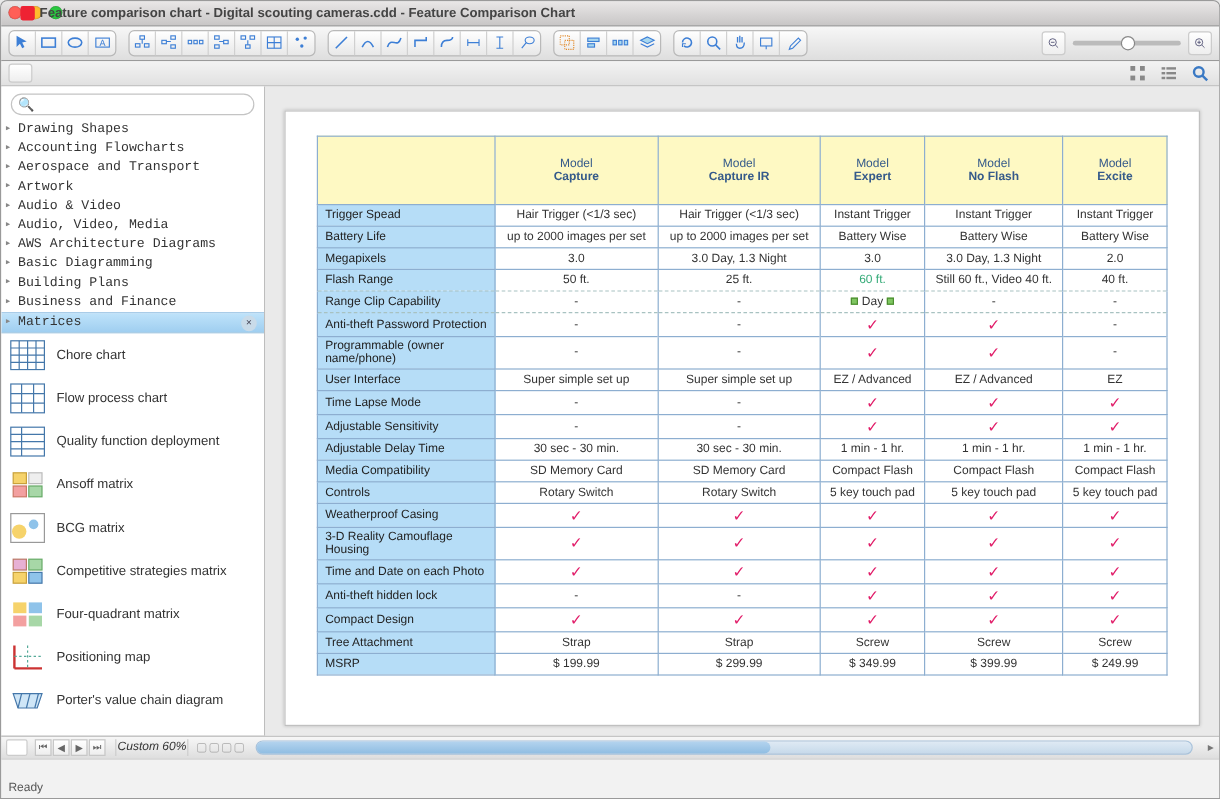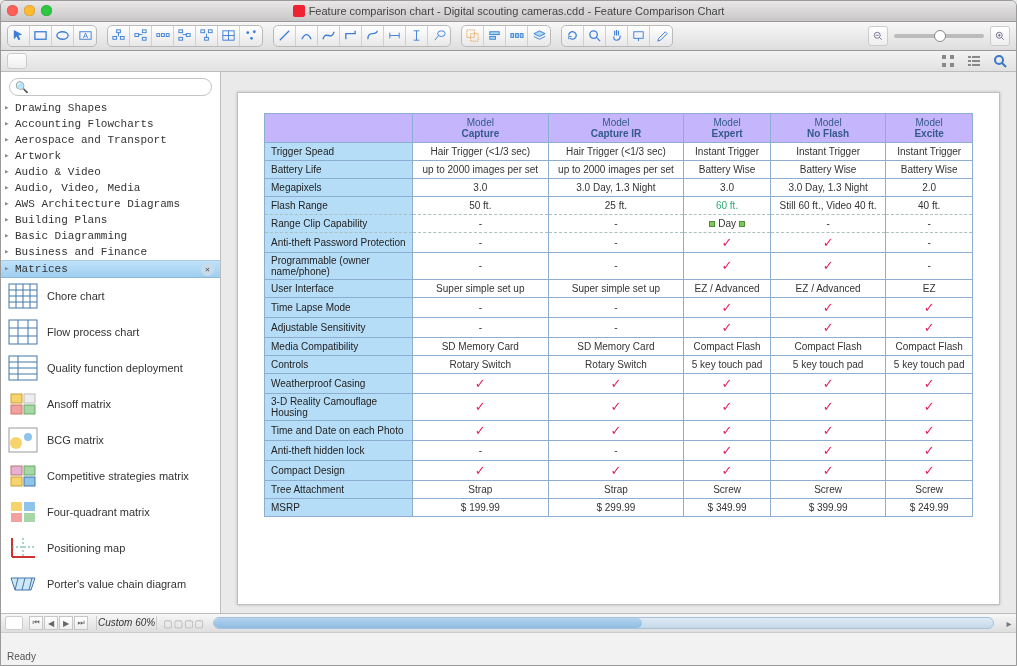--- a/index.html
+++ b/index.html
@@ -2,21 +2,21 @@
 <html><head>
 <meta charset="utf-8">
 <style>
   * { box-sizing: border-box; }
   body { margin:0; font-family: "Lucida Grande","Helvetica Neue",Arial,sans-serif; font-size:11px; color:#333; background:#e9e9e9; }
   
   .titlebar { height:22px; background:linear-gradient(#e9e7e7,#c8c6c6); border-bottom:1px solid #9a9a9a; display:flex; align-items:center; padding:0 6px; position:relative; }
   .traffic { display:flex; gap:6px; }
   .light { width:11px; height:11px; border-radius:50%; box-shadow:inset 0 0 1px rgba(0,0,0,.5); }
   .red{background:#ff5f57;} .yellow{background:#febb2d;} .green{background:#2bc840;}
-  .title-center { position:absolute; left:0; right:0; text-align:center; display:flex; justify-content:center; align-items:center; gap:4px; color:#444; pointer-events:none; }
+  .title-center { position:absolute; left:16px; right:0; text-align:center; display:flex; justify-content:flex-start; align-items:center; gap:4px; color:#444; pointer-events:none;font-weight:bold; }
   .logo { width:12px; height:12px; background:#e23; border-radius:2px; display:inline-block;}
   
   .toolbar { background:linear-gradient(#f7f7f7,#dedede); border-bottom:1px solid #9a9a9a; padding:3px 6px; display:flex; gap:10px; align-items:center; }
   .tbgroup { display:inline-flex; border:1px solid #b9b9b9; border-radius:5px; background:linear-gradient(#fff,#e8e8e8); box-shadow:0 1px 0 #fff inset; }
   .tbbtn { width:22px; height:20px; display:flex; align-items:center; justify-content:center; border-right:1px solid #d0d0d0; cursor:pointer; }
   .tbbtn:last-child{border-right:none;}
   .tbbtn svg{width:15px;height:15px;}
   .zoom-slider { display:flex; align-items:center; gap:6px; margin-left:auto; }
   .zoom-slider .track{ width:90px; height:4px; background:#bbb; border-radius:2px; position:relative; }
   .zoom-slider .thumb{ position:absolute; left:40px; top:-4px; width:12px; height:12px; border-radius:50%; background:#fff; border:1px solid #888; }
@@ -42,21 +42,21 @@
   .lib-list { overflow:auto; }
   .lib-item { display:flex; align-items:center; gap:8px; padding:4px 6px; cursor:pointer; }
   .lib-thumb { width:32px; height:28px; border:0; display:flex; align-items:center; justify-content:center; }
   .lib-item span{ font-size:11px; }
   
   .canvas-wrap{ flex:1; background:#eaeaea; position:relative; overflow:hidden; }
   .paper { position:absolute; left:16px; top:20px; right:16px; bottom:8px; background:#fff; border:1px solid #c0c0c0; box-shadow:0 0 3px rgba(0,0,0,.2); overflow:hidden;}
   .sheet-pad { padding:20px 26px 10px; }
   table.comp { width:100%; border-collapse:collapse; font-size:10px; }
   table.comp th, table.comp td { border:1px solid #8daed0; padding:2px 4px; text-align:center; height:18px; }
-  table.comp th { background:#c4b5fd; color:#355a8a; font-weight:normal; line-height:1.1; padding:3px 0;}
+  table.comp th { background:#fef9c3; color:#355a8a; font-weight:normal; line-height:1.1; padding:17px 0;}
   table.comp th .l1{display:block;}
   table.comp th .l2{display:block;font-weight:bold;}
   table.comp td.rowlabel { background:#b6ddf7; text-align:left; padding-left:6px; width:148px; color:#222; }
   .chk { color:#e11d69; font-size:13px; }
   .corner { background:#d4ebfb; }
   
   .sel-rows td { border-top:1px dashed #a8c2c1 !important; border-bottom:1px dashed #a8c2c1 !important; }
   .handle{ display:inline-block; width:6px;height:6px;background:#7fc661;border:1px solid #4d8e31;}
   
   .bottom { display:flex; align-items:center; background:linear-gradient(#f7f7f7,#dedede); border-top:1px solid #bbb; height:20px; font-size:10px; }
@@ -333,22 +333,22 @@
         <input type="text" placeholder="" style="">
       </div>
       <div class="cat-list" id="cat-list">
           <div class="cat">Drawing Shapes</div>
           <div class="cat">Accounting Flowcharts</div>
           <div class="cat">Aerospace and Transport</div>
           <div class="cat">Artwork</div>
           <div class="cat">Audio &amp; Video</div>
           <div class="cat">Audio, Video, Media</div>
           <div class="cat">AWS Architecture Diagrams</div>
+          <div class="cat">Basic Diagramming</div>
           <div class="cat">Building Plans</div>
-          <div class="cat">Basic Diagramming</div>
           <div class="cat">Business and Finance</div>
           <div class="cat sel">Matrices</div>
         </div>
       <div class="lib-list" id="lib-list">
           <div class="lib-item">
             <div class="lib-thumb">
               <svg width="30" height="26">
                 <rect x="1" y="1" width="28" height="24" fill="none" stroke="#47a"></rect>
                 <line x1="1" y1="7" x2="29" y2="7" stroke="#47a"></line>
                 <line x1="1" y1="13" x2="29" y2="13" stroke="#47a"></line>
@@ -556,20 +556,28 @@
                 </tr>
                 <tr>
                   <td class="rowlabel">Adjustable Sensitivity</td>
                   <td>-</td>
                   <td>-</td>
                   <td><span class="chk">✓</span></td>
                   <td><span class="chk">✓</span></td>
                   <td><span class="chk">✓</span></td>
                 </tr>
                 <tr>
+                  <td class="rowlabel">Adjustable Delay Time</td>
+                  <td>30 sec - 30 min.</td>
+                  <td>30 sec - 30 min.</td>
+                  <td>1 min - 1 hr.</td>
+                  <td>1 min - 1 hr.</td>
+                  <td>1 min - 1 hr.</td>
+                </tr>
+                <tr>
                   <td class="rowlabel">Media Compatibility</td>
                   <td>SD Memory Card</td>
                   <td>SD Memory Card</td>
                   <td>Compact Flash</td>
                   <td>Compact Flash</td>
                   <td>Compact Flash</td>
                 </tr>
                 <tr>
                   <td class="rowlabel">Controls</td>
                   <td>Rotary Switch</td>

